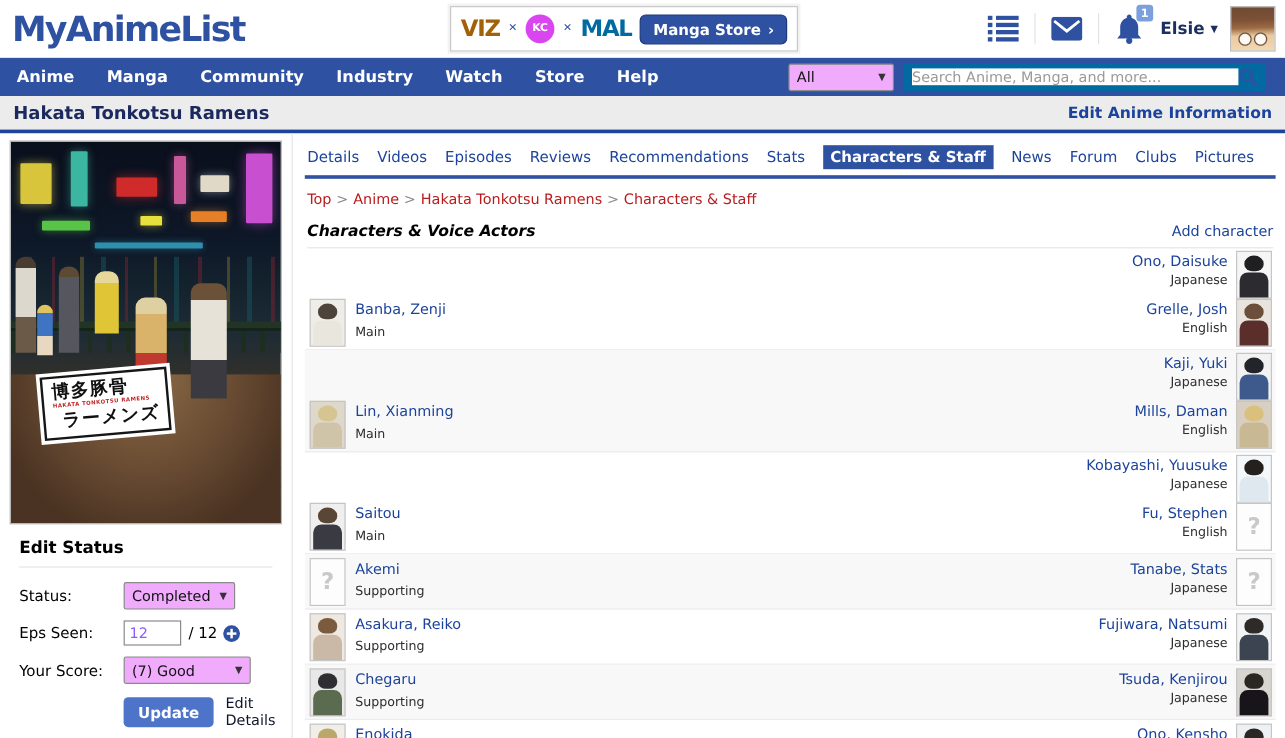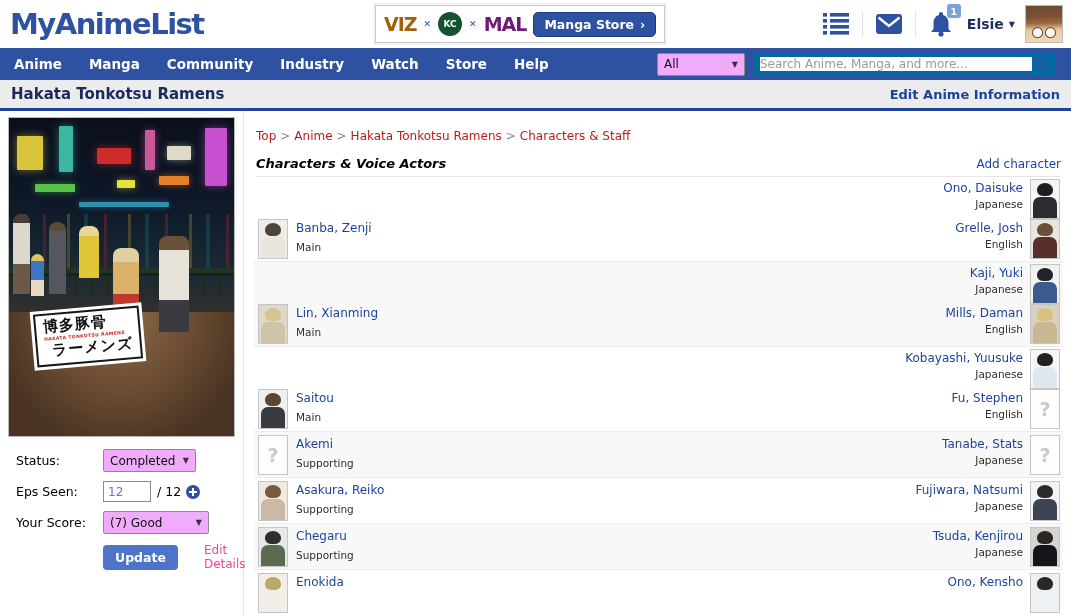--- a/index.html
+++ b/index.html
@@ -6,23 +6,23 @@
   body { font-family:"DejaVu Sans","Liberation Sans",sans-serif; background:#fff; }
   .page { width:1071px; height:615px; overflow:hidden; position:relative; background:#fff; }
   a { text-decoration:none; cursor:pointer; }
 
   
   .hdr { height:48px; display:flex; align-items:center; padding:0 8px 0 10px; position:relative; background:#fff; }
   .logo { font-size:29px; font-weight:bold; color:#2e51a2; letter-spacing:-1.5px; }
   .banner { position:absolute; left:375px; top:5px; height:38px; display:flex; align-items:center; gap:7px;
             background:#fff; border:1px solid #c9c9c9; box-shadow:0 0 0 2px #f2f2f2; padding:0 8px; }
   .viz { color:#a16207; font-weight:700; font-size:19px; letter-spacing:-1px; }
-  .malw { color:#701a75; font-weight:900; font-size:19px; letter-spacing:-1px; }
+  .malw { color:#0369a1; font-weight:900; font-size:19px; letter-spacing:-1px; }
   .bx { color:#2e51a2; font-size:9px; }
-  .kc { width:24px; height:24px; border-radius:50%; background:#14532d; color:#fff; font-size:9px; font-weight:bold;
+  .kc { width:24px; height:24px; border-radius:50%; background:#d946ef; color:#fff; font-size:9px; font-weight:bold;
         display:flex; align-items:center; justify-content:center; }
   .store-btn { background:#2e51a2; border:1px solid #1d3a80; border-radius:5px; color:#fff; font-weight:bold;
                font-size:12.5px; padding:4px 10px; display:flex; align-items:center; gap:6px; }
   .hright { margin-left:auto; display:flex; align-items:center; }
   .hsep { width:1px; height:26px; background:#e3e3e3; margin:0 13px; }
   .hicon { display:flex; align-items:center; position:relative; }
   .badge { position:absolute; top:-7px; right:-8px; min-width:14px; height:14px; background:#7ba0dc; border-radius:3px;
            color:#fff; font-size:9.5px; font-weight:bold; display:flex; align-items:center; justify-content:center; padding:0 2px; }
   .uname { font-size:14px; font-weight:bold; color:#1d2f5f; margin:0 10px 0 14px; display:flex; align-items:center; gap:5px; }
   .uname .car { font-size:8px; color:#1d2f5f; }
@@ -98,21 +98,21 @@
   .sel-status { width:93px; }
   .sel-score { width:106px; }
   .eps-in { width:48px; height:21px; border:1px solid #8a8a8a; font-size:12px; padding:0 4px; font-family:inherit; color:#8b5cf6; }
   .eps-total { margin-left:6px; margin-right:5px; }
   .plus { width:14px; height:14px; border-radius:50%; background:#2e51a2; position:relative; display:inline-block; cursor:pointer; }
   .plus::before { content:""; position:absolute; left:3px; top:6px; width:8px; height:2px; background:#fff; }
   .plus::after { content:""; position:absolute; left:6px; top:3px; width:2px; height:8px; background:#fff; }
   .btnrow { margin-left:87px; display:flex; align-items:center; gap:10px; margin-bottom:0; }
   .update { background:#4e74c9; border:none; border-radius:4px; color:#fff; font-weight:bold; font-size:12.5px;
             padding:5px 12px; cursor:pointer; font-family:inherit; }
-  .edit-details { font-size:12px; color:#ec4899;margin-left:16px; }
+  .edit-details { font-size:12px; color:#0f172a; }
 
   
   .tabs { display:flex; align-items:baseline; gap:15px; font-size:12.5px; border-bottom:3px solid #2e51a2; padding:2px 2px 5px; }
   .tab { color:#1c439b; white-space:nowrap; }
   .tab.selected { background:#2e51a2; color:#fff; font-weight:bold; padding:2px 6px 3px; }
   .bc { margin:10px 2px 0; font-size:12px; }
   .bc a { color:#b91c1c; }
   .bc-sep { color:#8a8a8a; margin:0 4px; }
   .sec-head { display:flex; align-items:baseline; margin:13px 2px 0; border-bottom:1px solid #e5e5e5; padding-bottom:5px; }
   .sec-head h2 { font-size:13px; font-weight:bold; color:#000;font-style:italic; }
@@ -248,20 +248,21 @@
             <div class="fig fg1"></div>
         </div>
         <div class="pt-box">
           <div class="pt1">博多豚骨</div>
           <div class="pt-sub">HAKATA TONKOTSU RAMENS</div>
           <div class="pt2">ラーメンズ</div>
         </div>
       </div>
 
       <div class="es">
+        <h2>Edit Status</h2>
         <div class="frow">
           <label>Status:</label>
           <div class="fake-select sel-status">
             <span>Completed</span>
             <span class="arr">▼</span>
           </div>
         </div>
         <div class="frow">
           <label>Eps Seen:</label>
           <input class="eps-in" value="12" style="">
@@ -277,20 +278,33 @@
         </div>
         <div class="btnrow">
           <button class="update">Update</button>
           <a class="edit-details">Edit Details</a>
         </div>
       </div>
 
     </aside>
 
     <main class="main">
+      <div class="tabs" id="tabs">
+          <a class="tab">Details</a>
+          <a class="tab">Videos</a>
+          <a class="tab">Episodes</a>
+          <a class="tab">Reviews</a>
+          <a class="tab">Recommendations</a>
+          <a class="tab">Stats</a>
+          <a class="tab selected">Characters &amp; Staff</a>
+          <a class="tab">News</a>
+          <a class="tab">Forum</a>
+          <a class="tab">Clubs</a>
+          <a class="tab">Pictures</a>
+        </div>
       <div class="bc" id="breadcrumb"><a class="bc-link">Top</a><span class="bc-sep">&gt;</span><a class="bc-link">Anime</a><span class="bc-sep">&gt;</span><a class="bc-link">Hakata Tonkotsu Ramens</a><span class="bc-sep">&gt;</span><a class="bc-link">Characters &amp; Staff</a></div>
       <div class="sec-head">
         <h2>Characters &amp; Voice Actors</h2>
         <a>Add character</a>
       </div>
       <div id="char-table">
           <div class="char-row">
             <div class="char-cell">
               <div class="thumb" style="background: rgb(239, 237, 232);">
                 <div class="th-hair" style="background: rgb(77, 68, 60);"></div>

